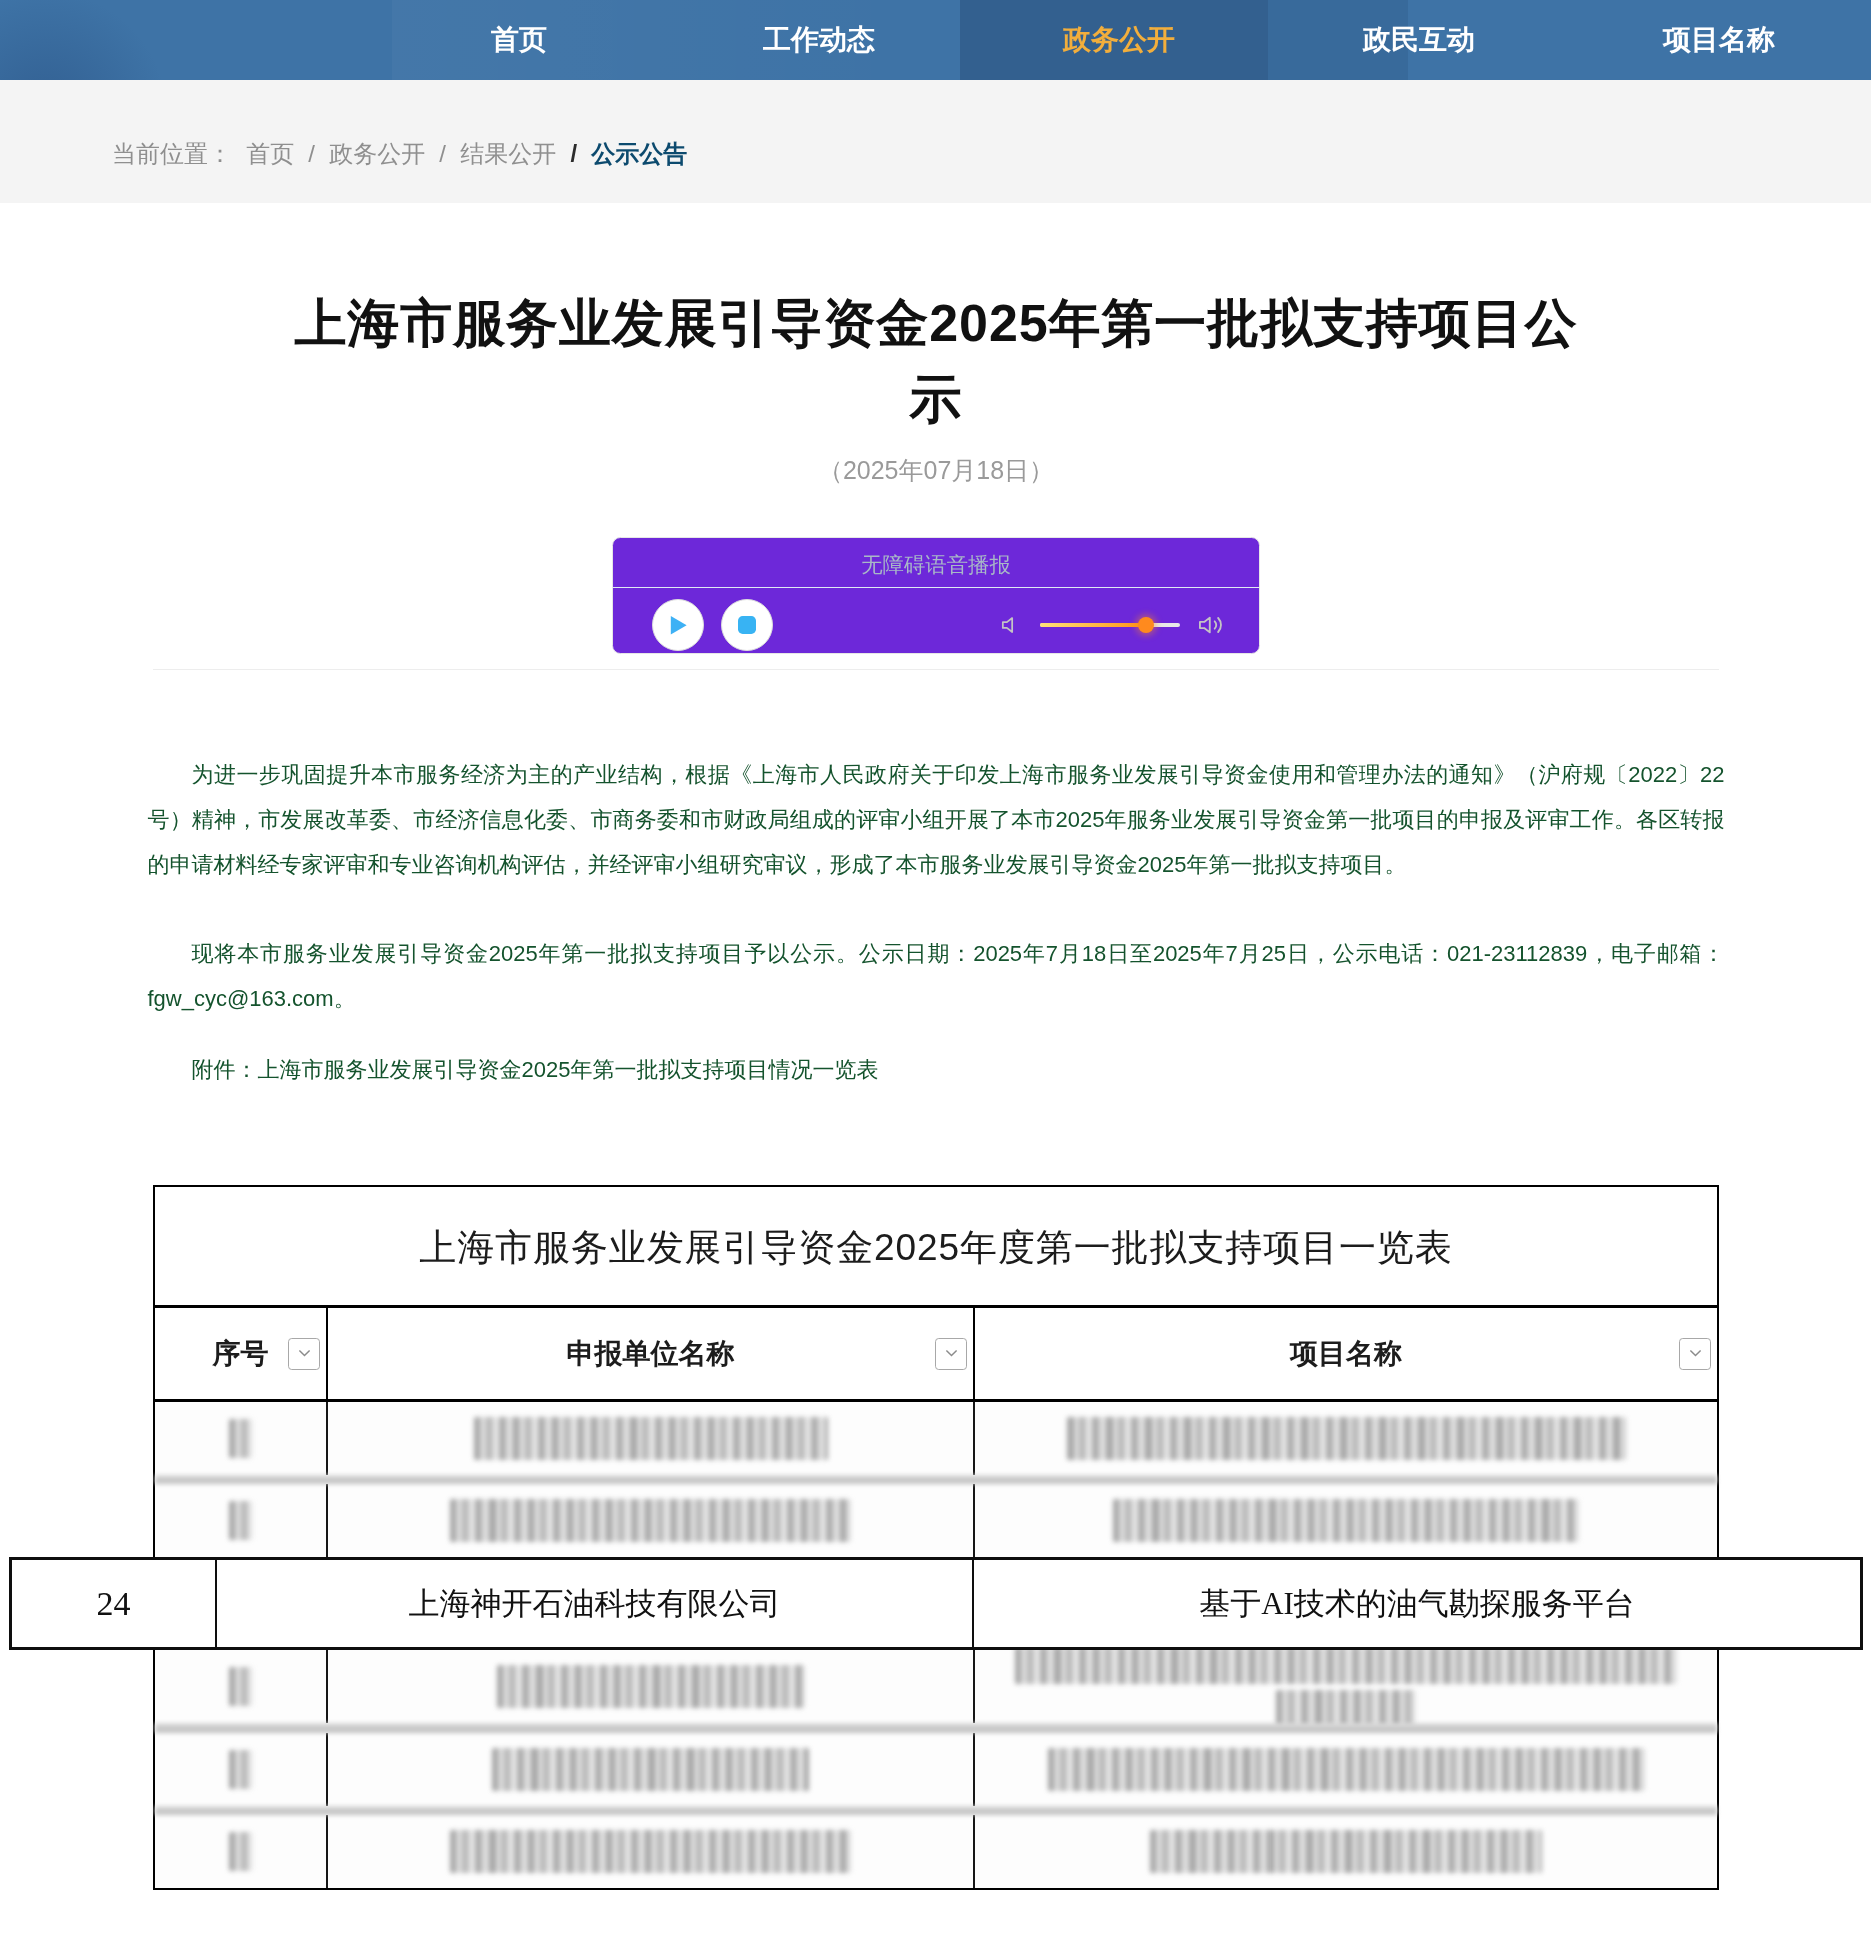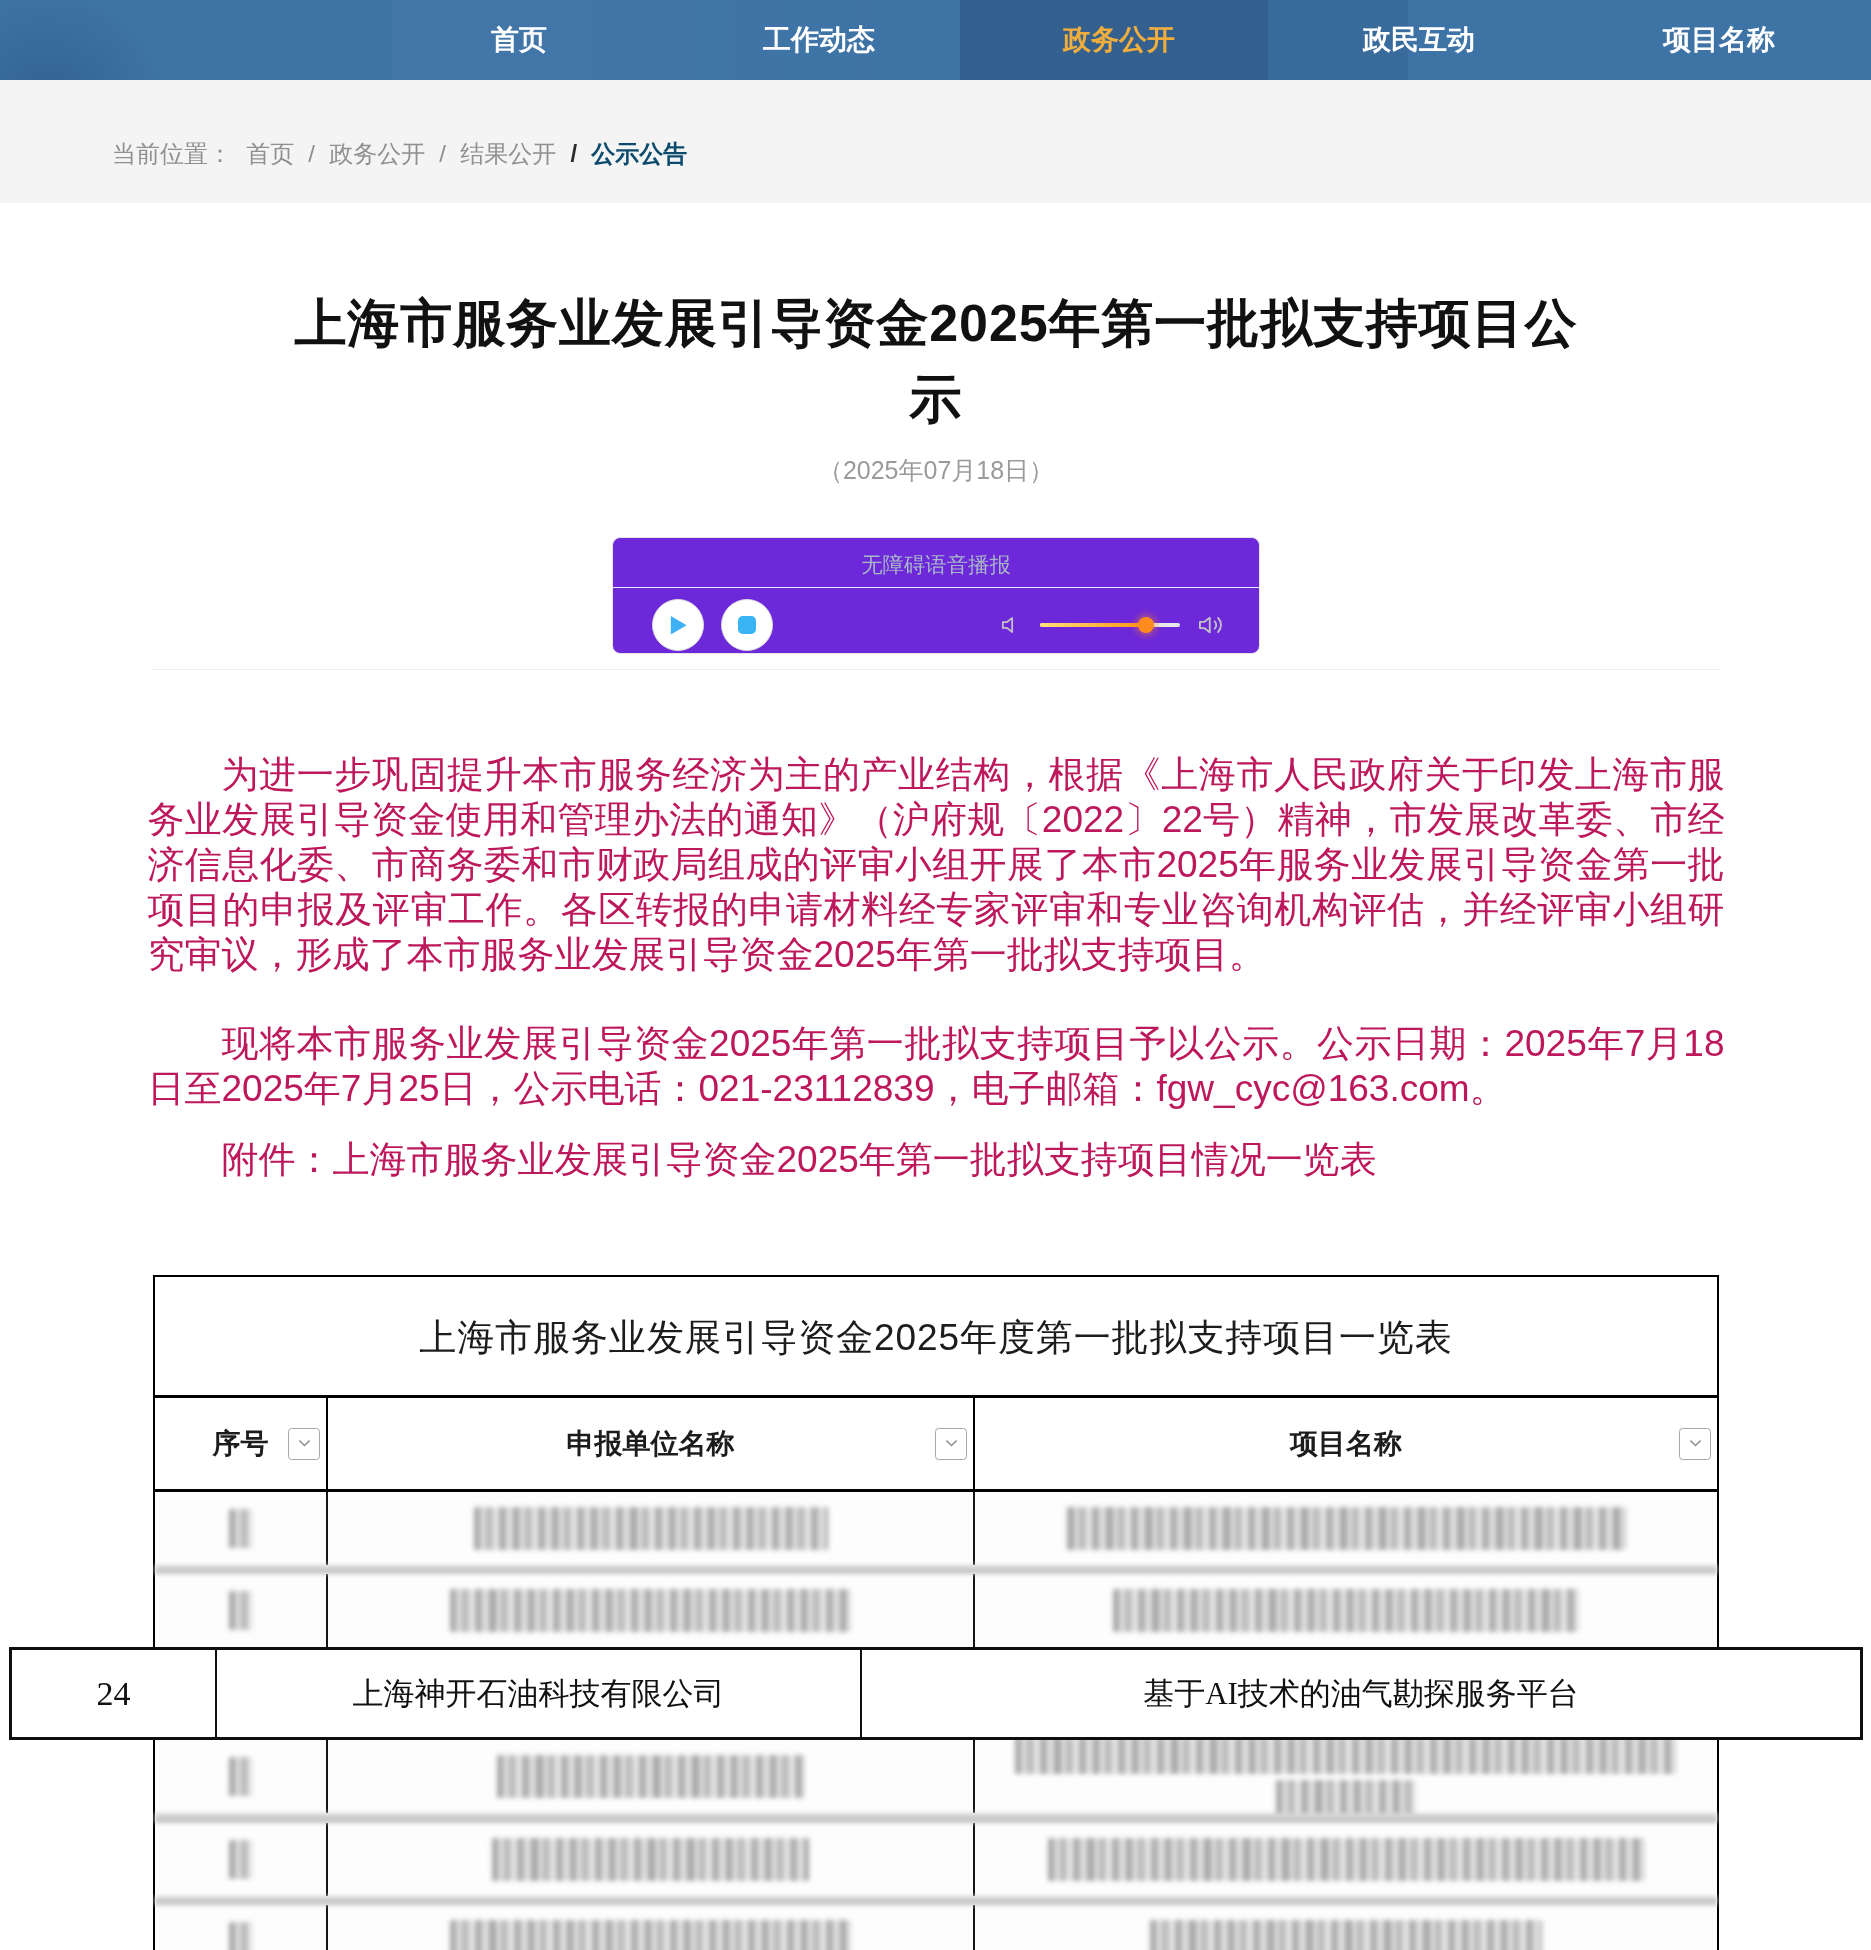--- a/index.html
+++ b/index.html
@@ -73,21 +73,21 @@
     position:absolute; top:-5.6px; left:calc(76% - 8.4px); width:16px; height:16px;
     border-radius:50%; background:#ff8a1e;
     box-shadow:0 0 6.5px 2.8px rgba(255,140,30,.40); cursor:pointer;
   }
 
   .content-divider { width:1566px; margin:15px auto 0; border:none; border-top:1.9px solid #ededed; }
 
   
   .body-text { width:1577px; margin:0 auto; }
   .body-text p {
-    font-size:37px; line-height:45px; text-align:justify; text-indent:2em; color:#be185d;
+    font-size:22px; line-height:45px; text-align:justify; text-indent:2em; color:#14532d;
   }
   .p1 { margin-top:82px; }
   .p2 { margin-top:44px; }
   .p3 { margin-top:26px; }
 
   
   .tbl { width:1566px; margin:93px auto 0; border:2.8px solid #000; background:#fff; }
   .tbl-title {
     height:121px; line-height:121px; text-align:center;
     font-size:37px; font-weight:normal; letter-spacing:0.9px; border-bottom:3.7px solid #000;
@@ -118,21 +118,21 @@
   .blur-2line .blur-bar { height:37px; }
   .row-sep { height:9.3px; background:linear-gradient(#dadada,#bdbdbd); filter:blur(1.9px); }
 
   .hl-row {
     position:relative; z-index:3; display:flex; align-items:stretch;
     margin:0 -146px; height:93px; background:#fff; border:3.7px solid #0e0e0e;
     font-family:"Liberation Serif","DejaVu Serif",serif;
   }
   .hl-cell { display:flex; align-items:center; justify-content:center; font-size:31px; color:#111; }
   .hl-c1 { width:205px; font-size:34px; border-right:2.8px solid #0e0e0e; }
-  .hl-c2 { width:645px; border-right:2.8px solid #0e0e0e;font-family:Liberation Mono, monospace; }
+  .hl-c2 { width:757px; border-right:2.8px solid #0e0e0e;font-family:Liberation Mono, monospace; }
   .hl-c3 { flex:1; }
 
   .page-bottom-space { height:41px; }
 </style>
 </head>
 <body>
 
 <div class="topnav">
   <div class="nav-art-tower"></div>
   <div class="nav-art-dark"></div>

